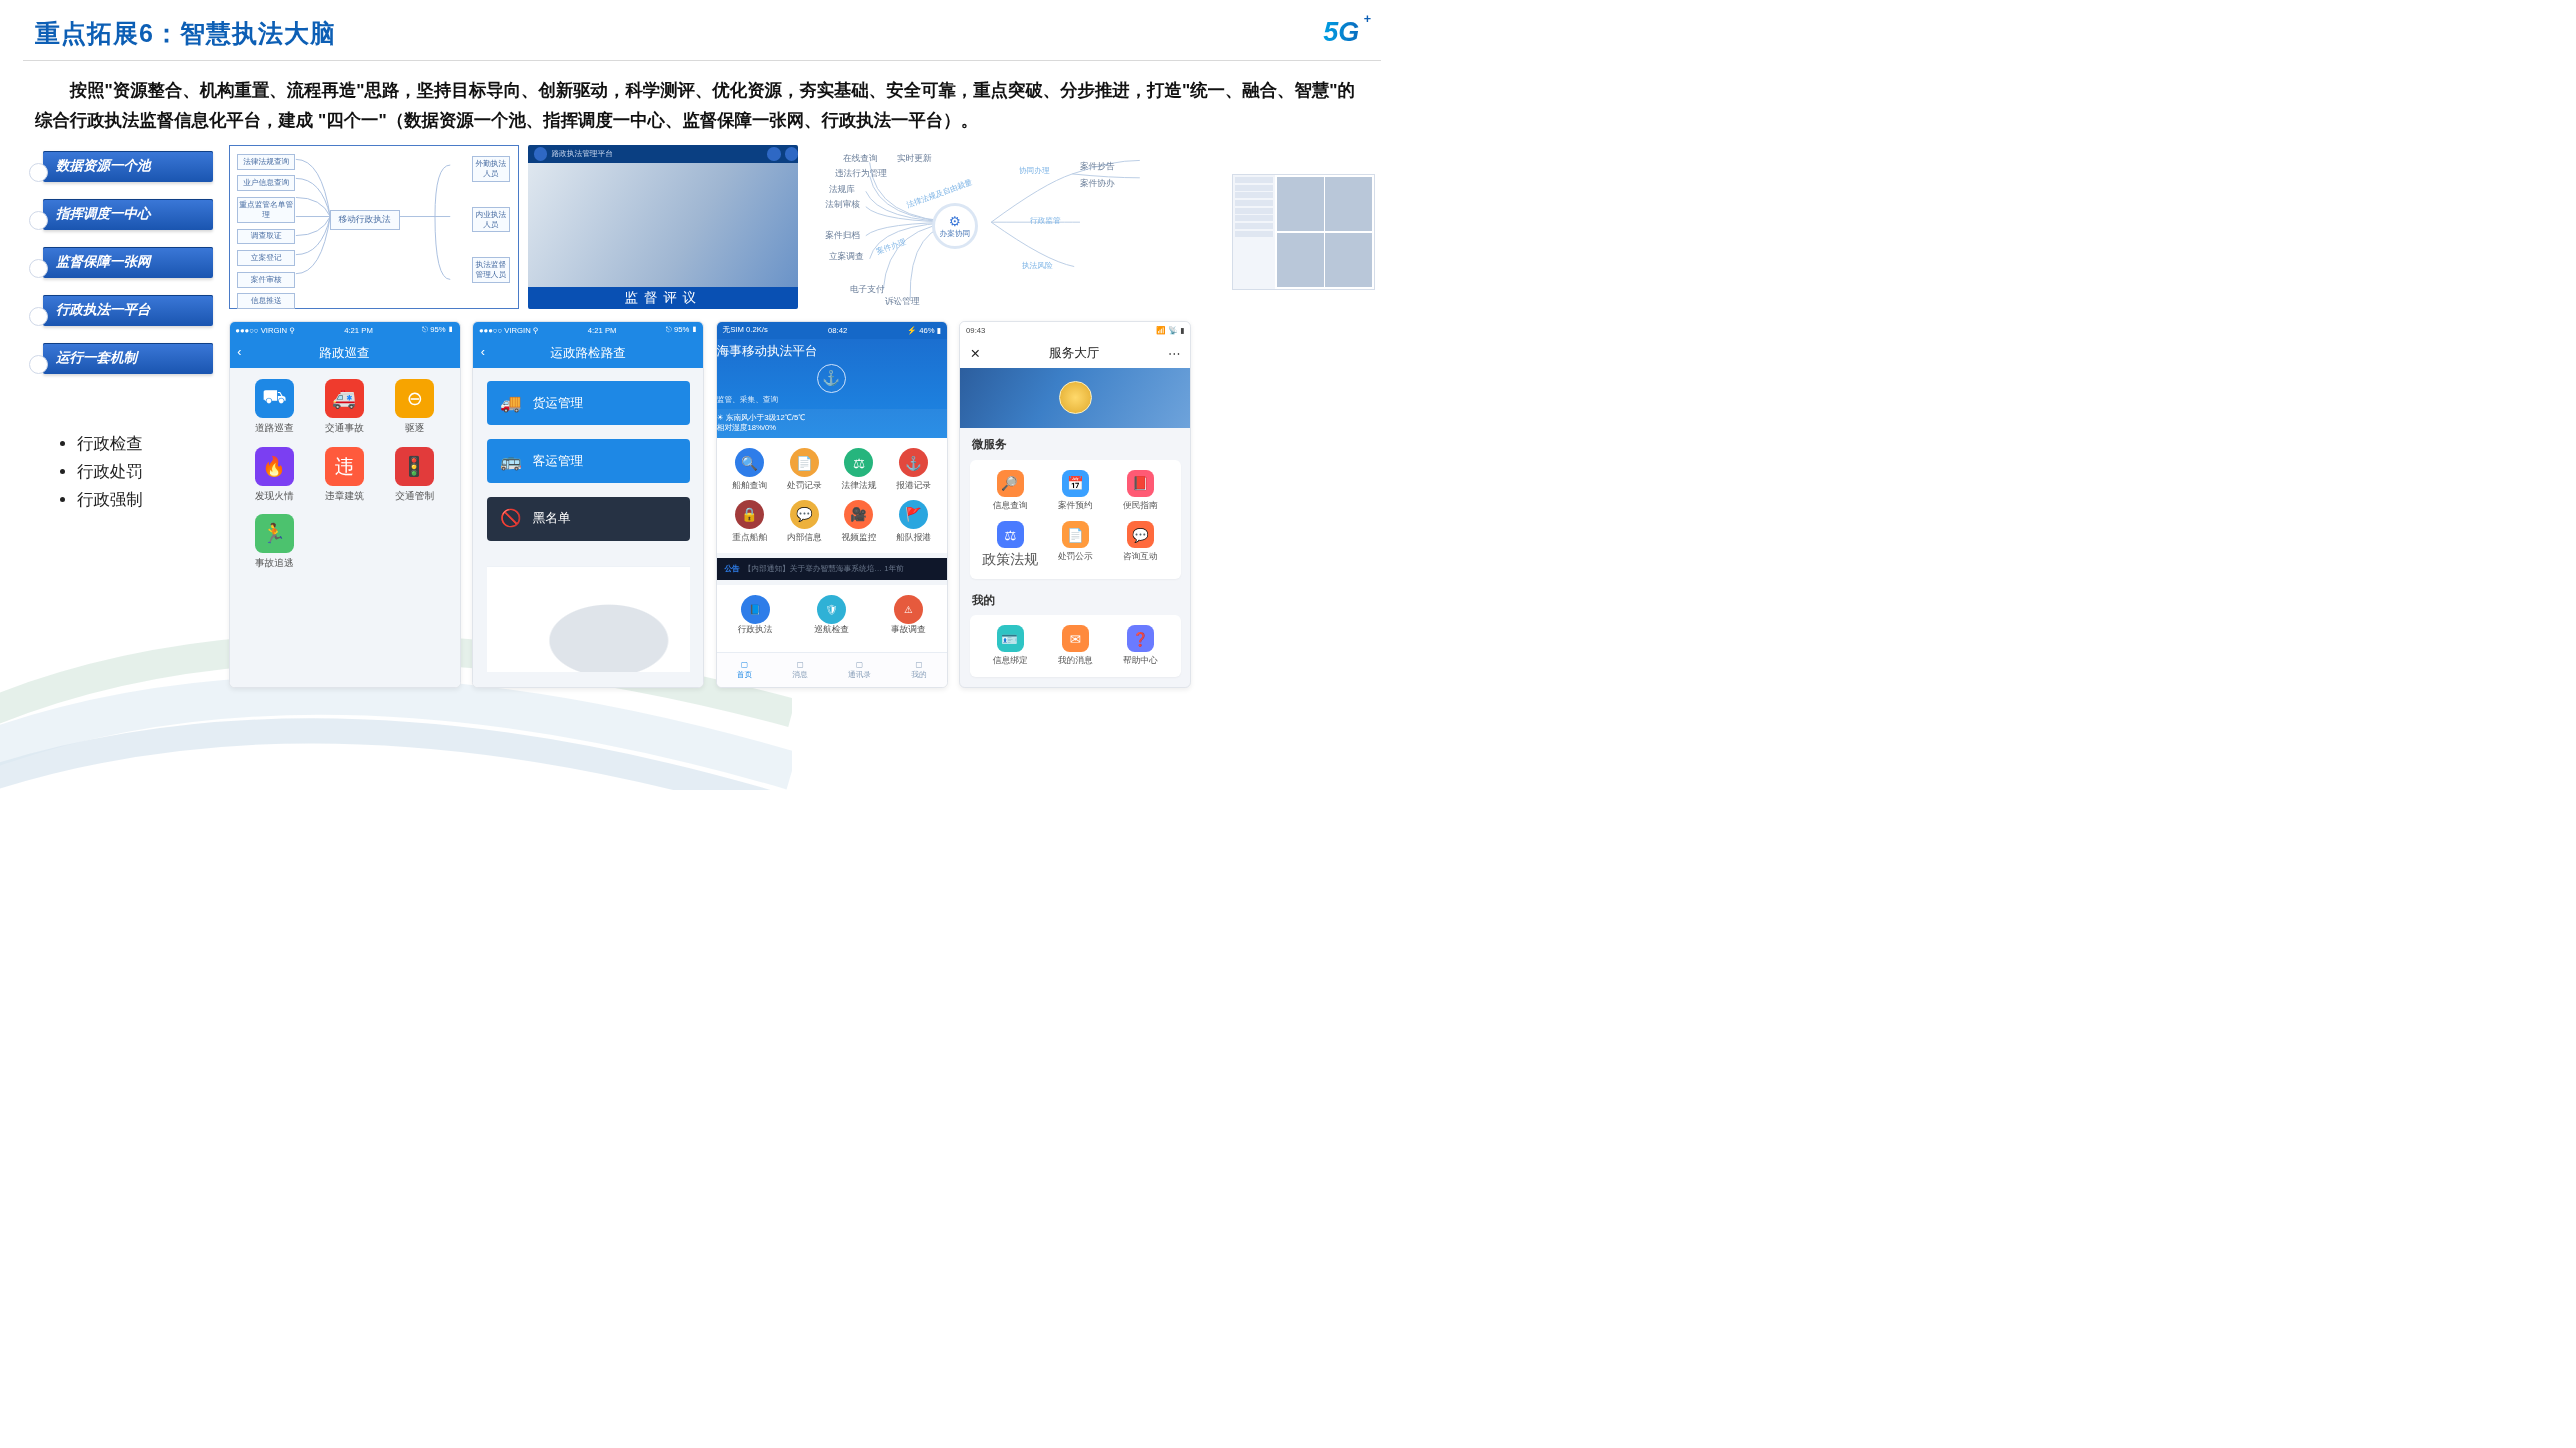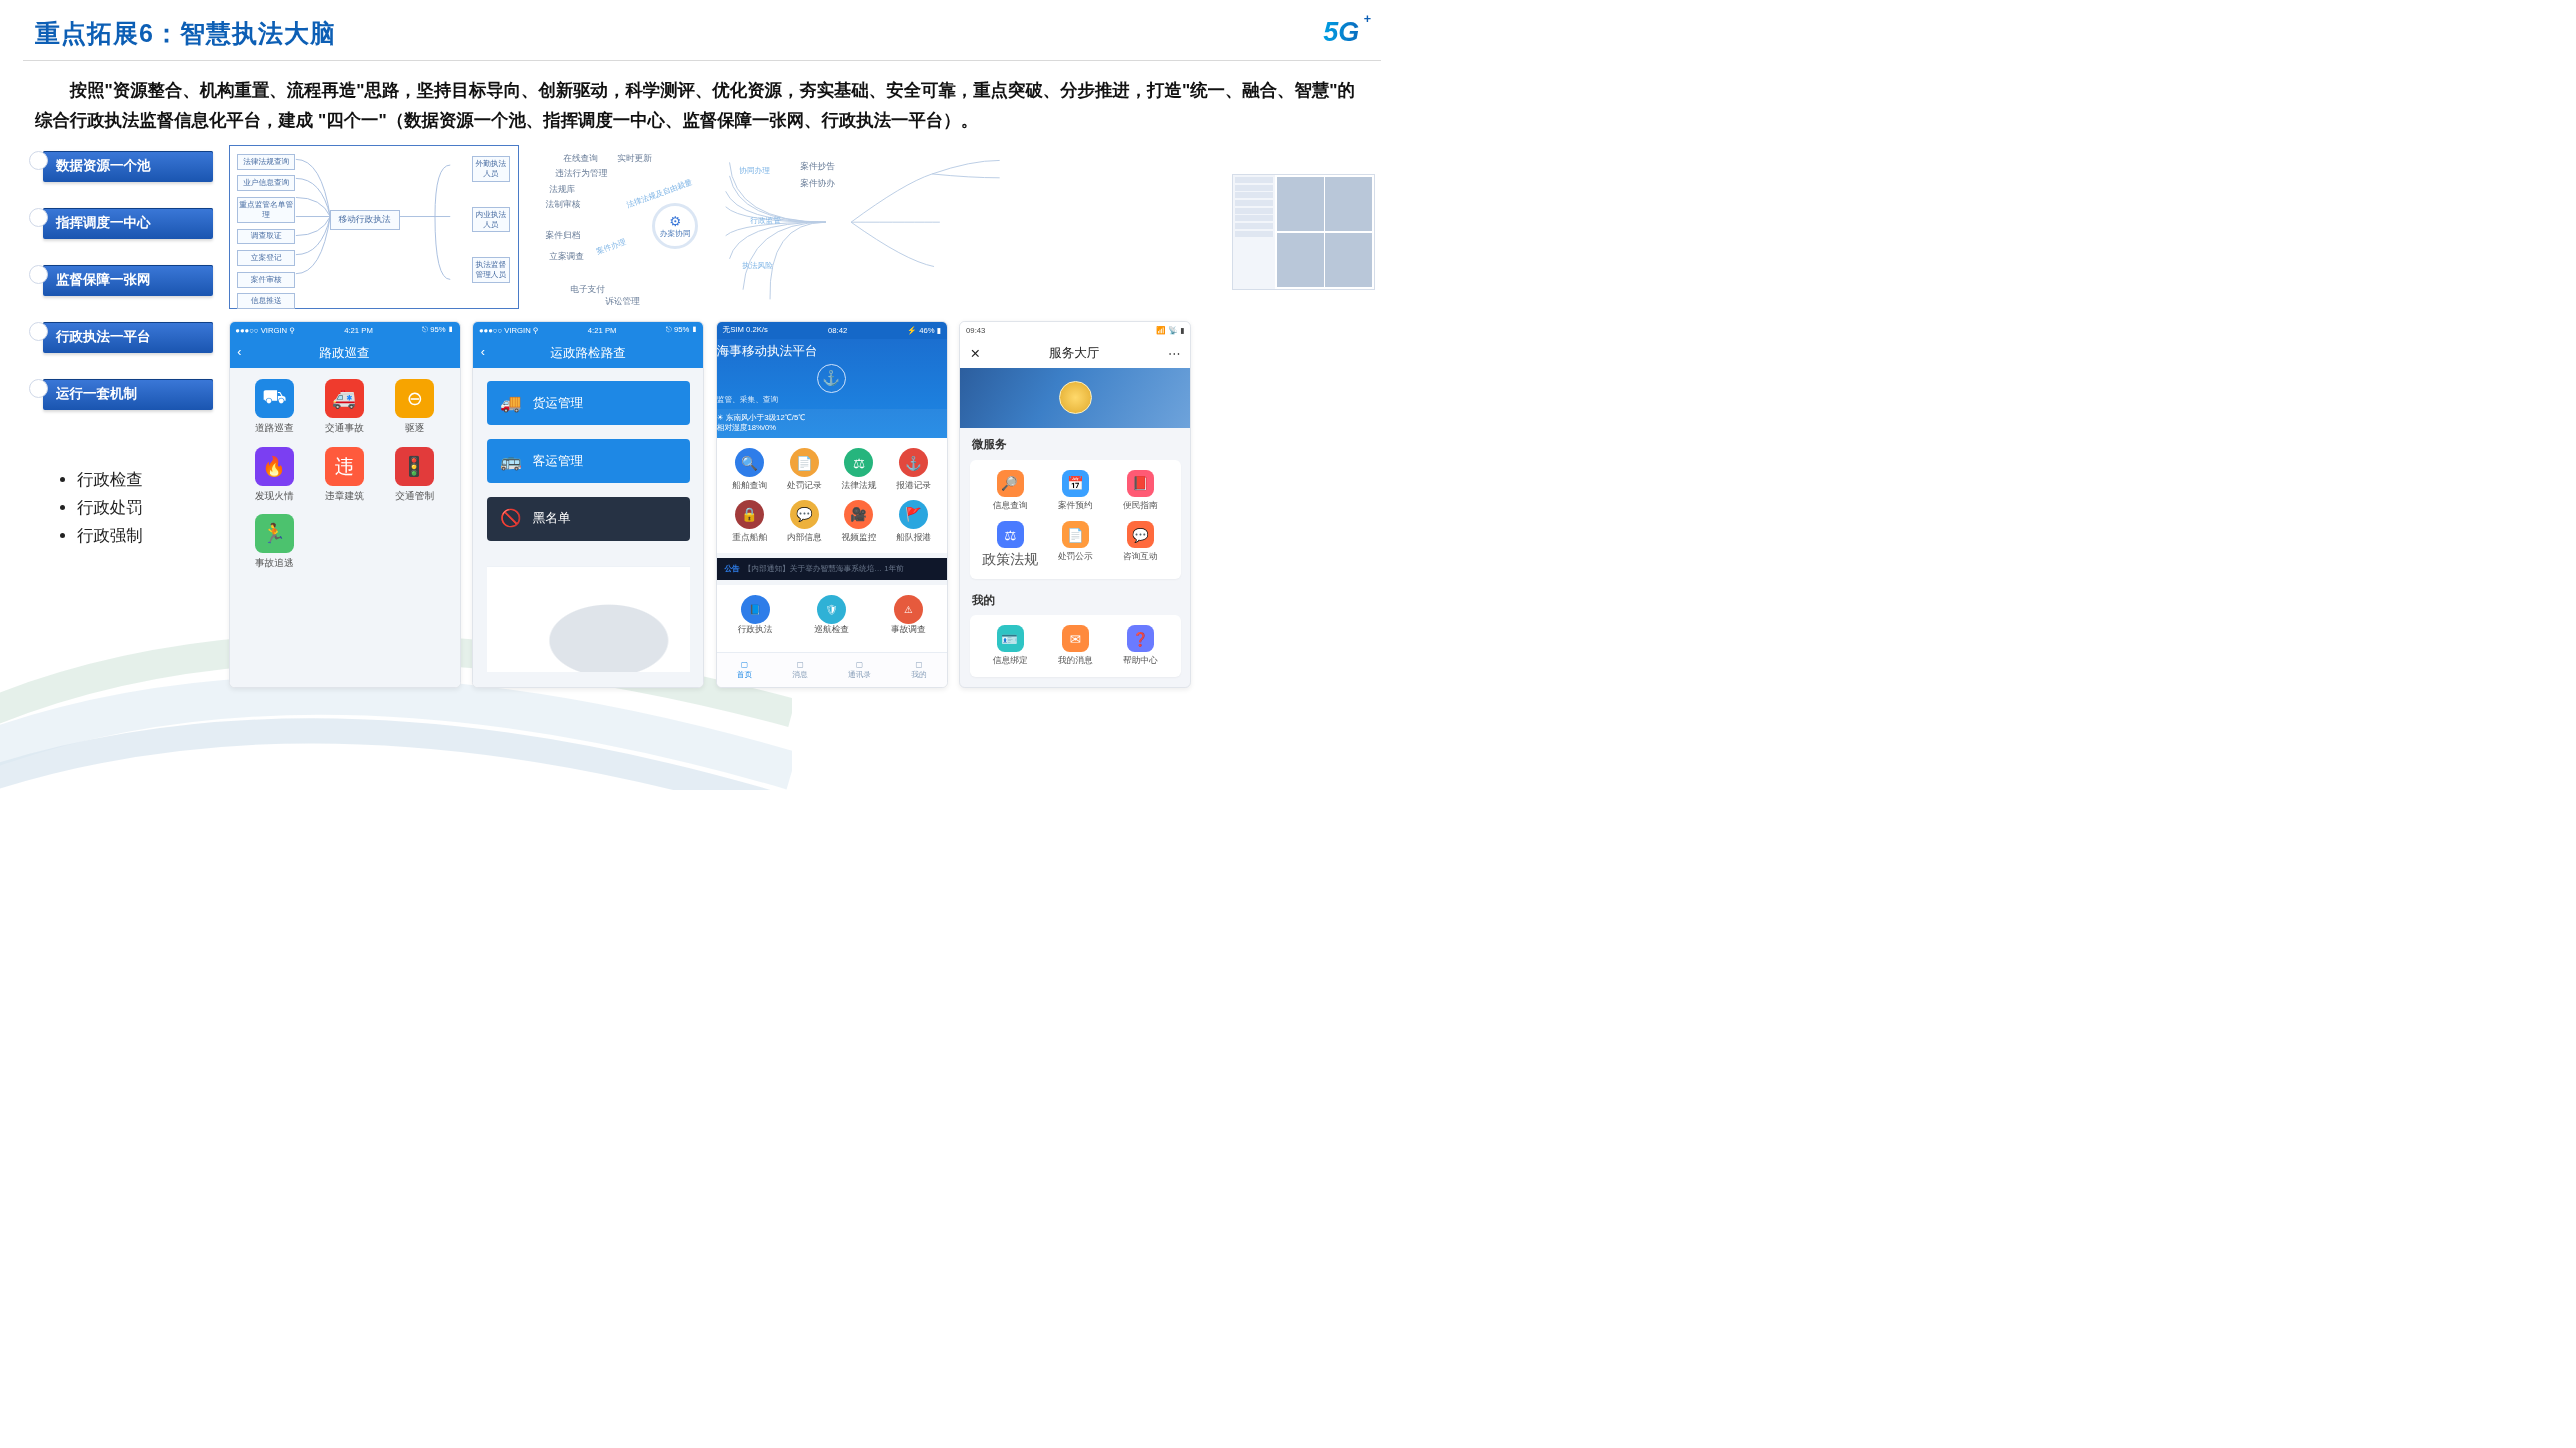--- a/index.html
+++ b/index.html
@@ -51,21 +51,21 @@
     text-indent: 2em;
   }
   .content {
     display: flex;
     padding: 0 29px;
     gap: 15.5px;
   }
   
   .pillars { position: relative; width: 184px; padding-top: 5.8px; }
   .pillar {
-    display: flex; align-items: flex-start; margin-bottom: 26px;
+    display: flex; align-items: flex-end; margin-bottom: 17px; font-style: italic;
   }
   .pillar .dot {
     width: 19.3px; height: 19.3px; border-radius: 50%;
     background:#fff; border:1.9px solid #cfd8e8; margin-right: -5.8px; z-index:2;
   }
   .pillar .bar {
     flex:1; height: 31px;
     background: linear-gradient(#3b78d8,#1a55b0);
     color:#fff; font-weight:700; font-size: 13.5px;
     display:flex; align-items:center; padding-left:13.5px;
@@ -277,20 +277,30 @@
             <div class="small-chip">信息推送</div>
           </div>
         <div class="tree-center">移动行政执法</div>
         <div class="tree-right" id="tree-right">
             <div class="small-chip">外勤执法人员</div>
             <div class="small-chip">内业执法人员</div>
             <div class="small-chip">执法监督管理人员</div>
           </div>
       </div>
 
+      <div class="map-card">
+        <div class="map-top">
+            <span class="ic"></span>
+            <span>路政执法管理平台</span>
+            <span class="ic" style="margin-left:auto"></span>
+            <span class="ic"></span>
+          </div>
+        <div class="map-bg"></div>
+        <div class="map-bottom">监督评议</div>
+      </div>
 
       <div class="mind">
         <svg viewBox="0 0 560 170">
           <g stroke="#b9cce4" stroke-width="1" fill="none">
             <path d="M150 80 Q55 80 50 18"></path>
               <path d="M150 80 Q60 80 50 32"></path>
             <path d="M150 80 Q60 80 46 48"></path>
               <path d="M150 80 Q62 80 46 64"></path>
             <path d="M150 80 Q62 80 46 94"></path>
               <path d="M150 80 Q60 80 50 118"></path>

